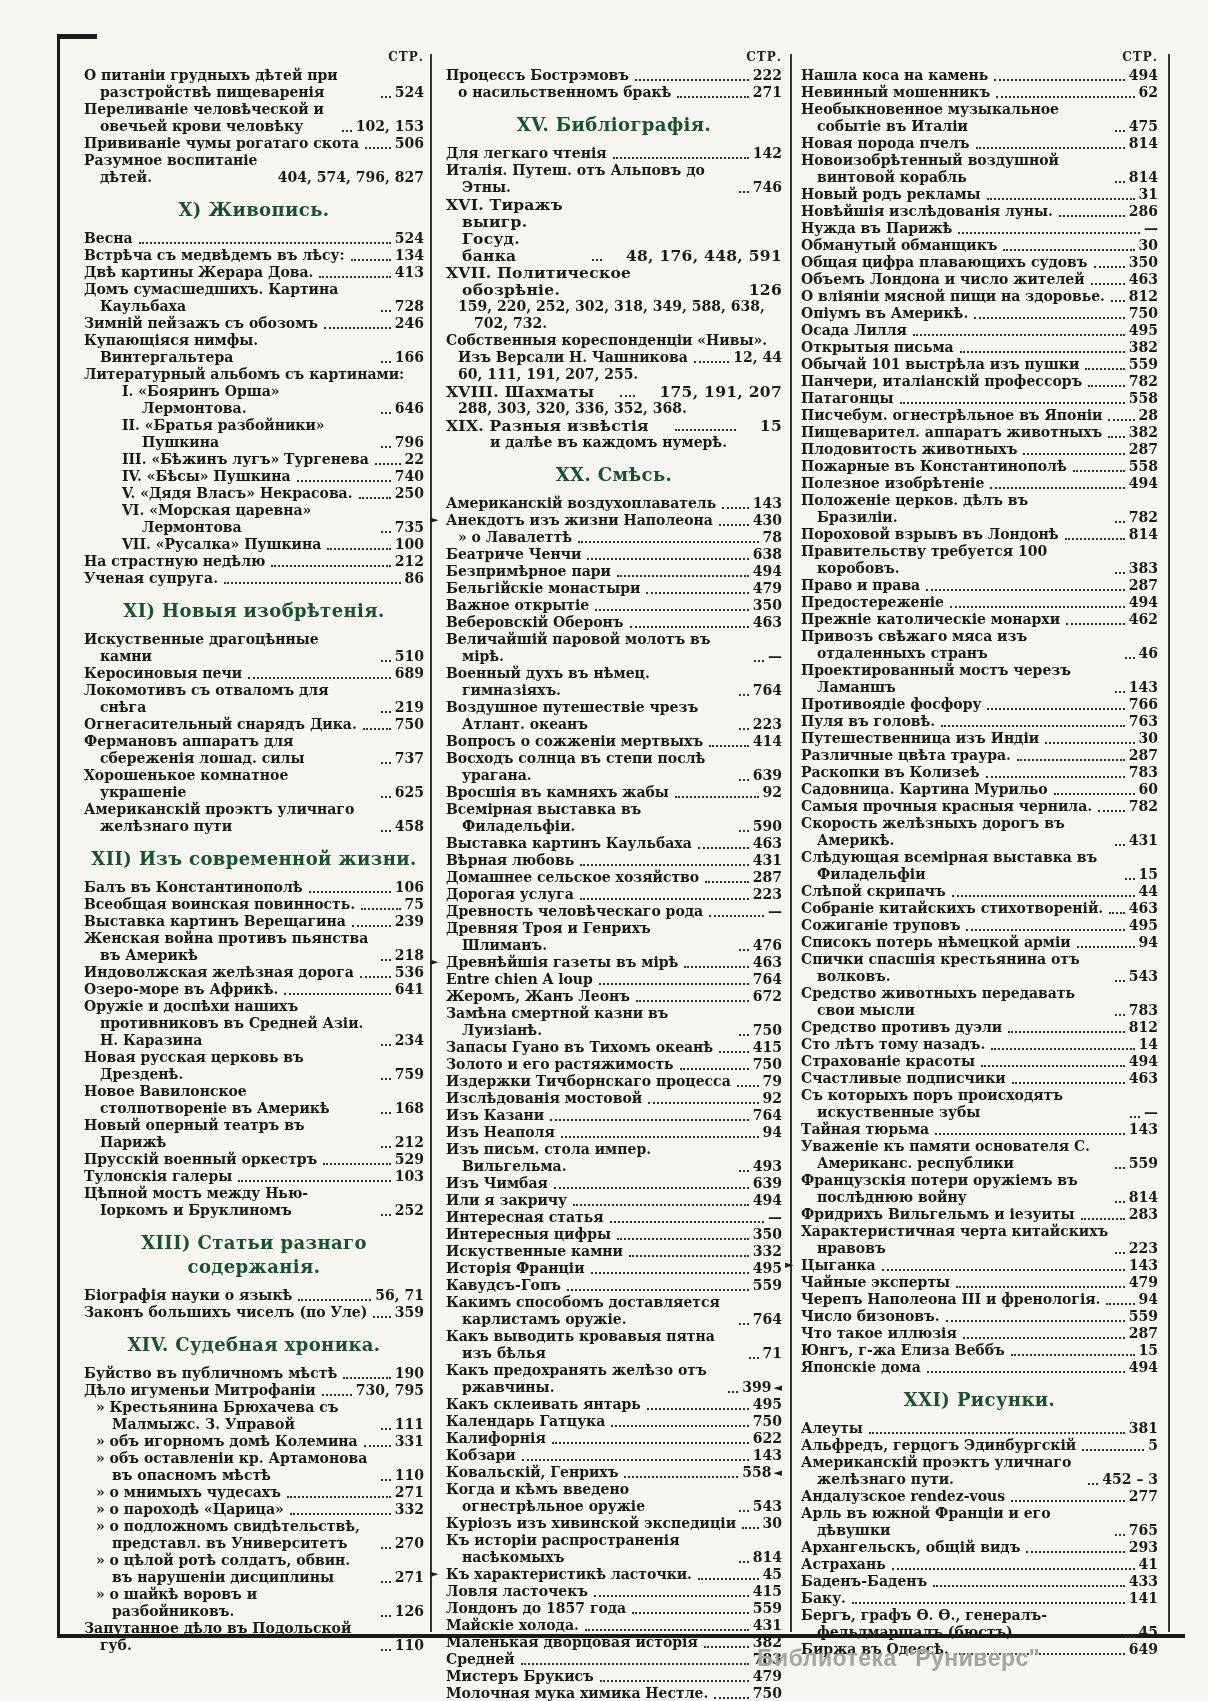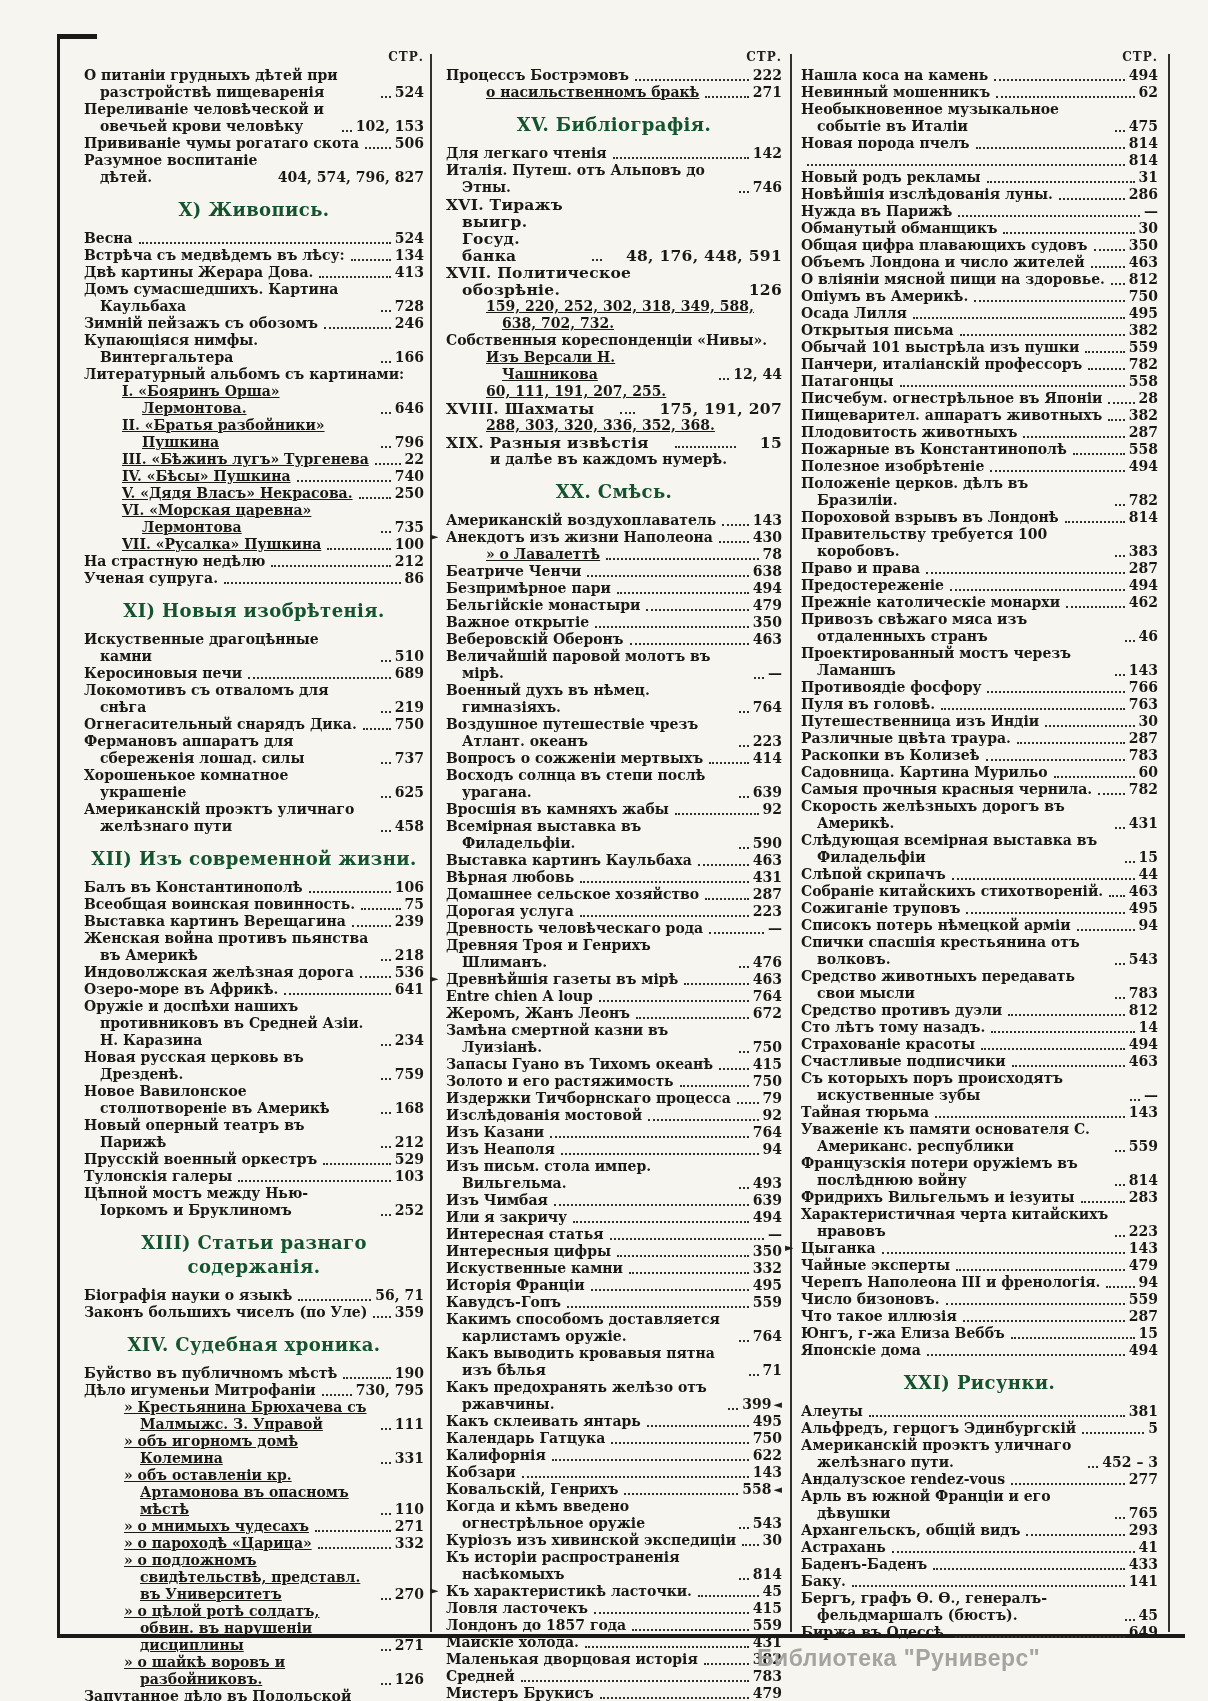--- a/index.html
+++ b/index.html
@@ -16,22 +16,22 @@
   #rule-c{left:1168px;}
   
   .col{position:absolute;top:50px;color:#171512;font-weight:bold;}
   #col1{left:84px;width:340px;}
   #col2{left:446px;width:336px;}
   #col3{left:801px;width:357px;}
   .colhdr{text-align:right;font-size:12px;letter-spacing:1px;line-height:14px;margin-bottom:3px;color:#23211e;}
   .sec{text-align:center;font-size:18px;line-height:24px;margin:12px 0 8px 0;letter-spacing:0.4px;color:#14532d;}
   .entry{display:flex;align-items:flex-end;font-size:14px;line-height:17px;position:relative;color:#1b1916;}
   .entry .t{flex:0 1 auto;margin-left:16px;text-indent:-16px;}
-  .entry.ind1 .t{margin-left:56px;text-decoration:underline;}
-  .entry.ind2 .t{margin-left:58px;text-indent:-20px;text-decoration:underline;}
+  .entry.ind1 .t{margin-left:28px;}
+  .entry.ind2 .t{margin-left:58px;text-indent:-20px;}
   .entry.sub .t{margin-left:44px;text-indent:0;}
   .entry.strong{font-size:15.5px;letter-spacing:0.3px;gap:20px;}
   .dots{flex:1 0 10px;border-bottom:2px dotted #33302c;margin:0 4px 3px 6px;min-width:0;}
   .dots.plain{border-bottom:none;}
   .n{flex:0 0 auto;white-space:nowrap;text-align:right;}
   .mani{position:absolute;left:-16px;bottom:1px;font-family:"DejaVu Sans",sans-serif;font-size:11px;color:#242220;}
   .mani-r{flex:0 0 auto;font-family:"DejaVu Sans",sans-serif;font-size:11px;color:#242220;margin-left:2px;}
   #watermark{position:absolute;left:757px;top:1645px;font-family:"Liberation Sans","DejaVu Sans",sans-serif;font-size:23px;font-weight:bold;color:#a5a4a0;letter-spacing:0.5px;}
 </style>
 </head>
@@ -697,20 +697,21 @@
         <span class="t">Необыкновенное музыкальное событіе въ Италіи</span>
         <span class="dots"></span>
         <span class="n">475</span>
       </div>
       <div class="entry">
         <span class="t">Новая порода пчелъ</span>
         <span class="dots"></span>
         <span class="n">814</span>
       </div>
       <div class="entry">
+        <span class="t">Новоизобрѣтенный воздушной винтовой корабль</span>
         <span class="dots"></span>
         <span class="n">814</span>
       </div>
       <div class="entry">
         <span class="t">Новый родъ рекламы</span>
         <span class="dots"></span>
         <span class="n">31</span>
       </div>
       <div class="entry">
         <span class="t">Новѣйшія изслѣдованія луны.</span>

